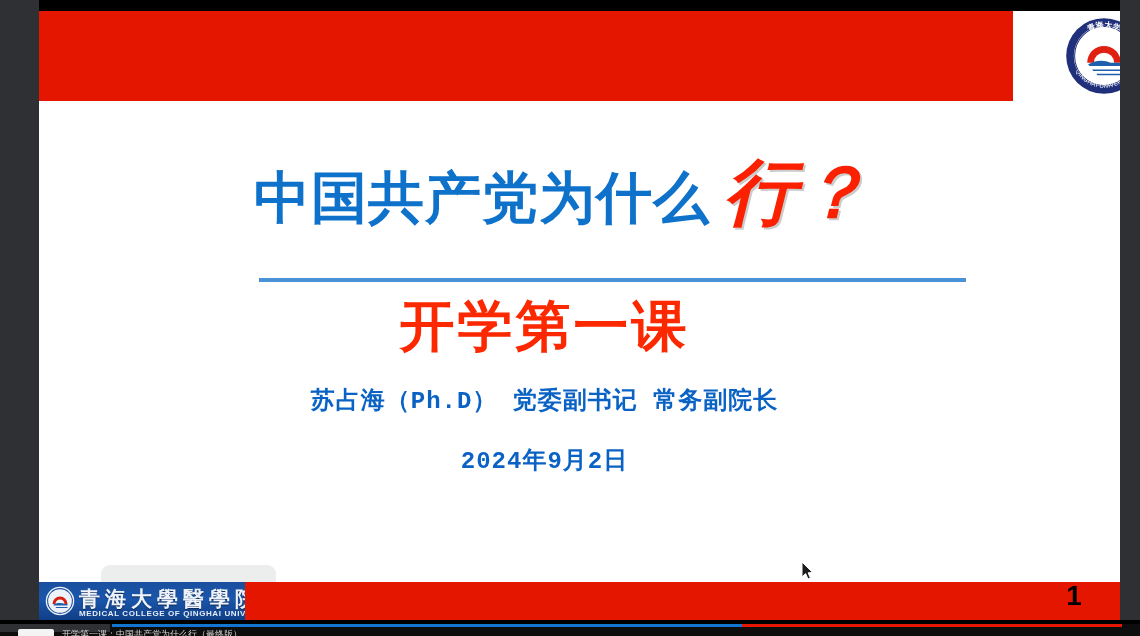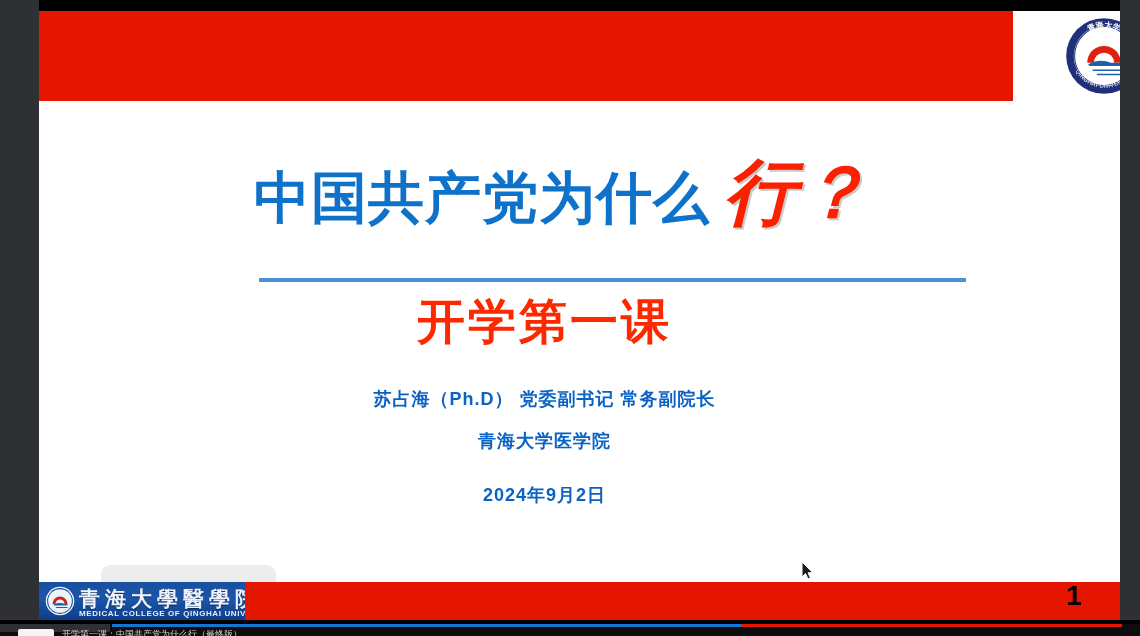--- a/index.html
+++ b/index.html
@@ -108,41 +108,42 @@
     width: 707px; height: 4px;
     background: #4a92d5;
   }
 
   #sub-title {
     position: absolute;
     left: 0; top: 290px;
     width: 1081px;
     margin-left: -35px;
     text-align: center;
-    font-size: 48px;
+    font-size: 55px;
     font-weight: bold;
     color: #fc2800;
     letter-spacing: 3px;
     white-space: nowrap;
   }
 
   
   #presenter-block {
     position: absolute;
     left: 0; top: 390px;
     width: 1081px;
     margin-left: -35px;
     text-align: center;
     color: #0a63c4;
     font-weight: bold;
   }
   .p-line {
-    font-size: 18px;
+    font-size: 24px;
     line-height: 1;
     white-space: nowrap;
+    font-family: Liberation Mono, monospace;
   }
   #presenter-name  { margin-bottom: 24px; letter-spacing: 1px; }
   #presenter-org   { margin-bottom: 24px; letter-spacing: 1px; }
   #presenter-date  { letter-spacing: 1px; margin-top: 36px; }
 
   
   #ghost-bar {
     position: absolute;
     left: 62px; top: 565px;
     width: 175px; height: 24px;
@@ -299,21 +300,20 @@
         <span class="t-blue">中国共产党为什么</span><span class="t-red-big">行？</span>
       </div>
     </div>
 
     <div id="title-rule"></div>
 
     <div id="sub-title">开学第一课</div>
 
     <div id="presenter-block">
       <div id="presenter-name" class="p-line">苏占海（Ph.D） 党委副书记 常务副院长</div>
-      <div id="presenter-org" class="p-line">青海大学医学院</div>
       <div id="presenter-date" class="p-line">2024年9月2日</div>
     </div>
 
     <div id="ghost-bar"></div>
 
     <div id="footer-red"></div>
 
     <div id="footer-logo-bar">
       <div id="footer-logo-mark">
         <svg viewBox="0 0 40 40" width="30" height="30" aria-hidden="true">

